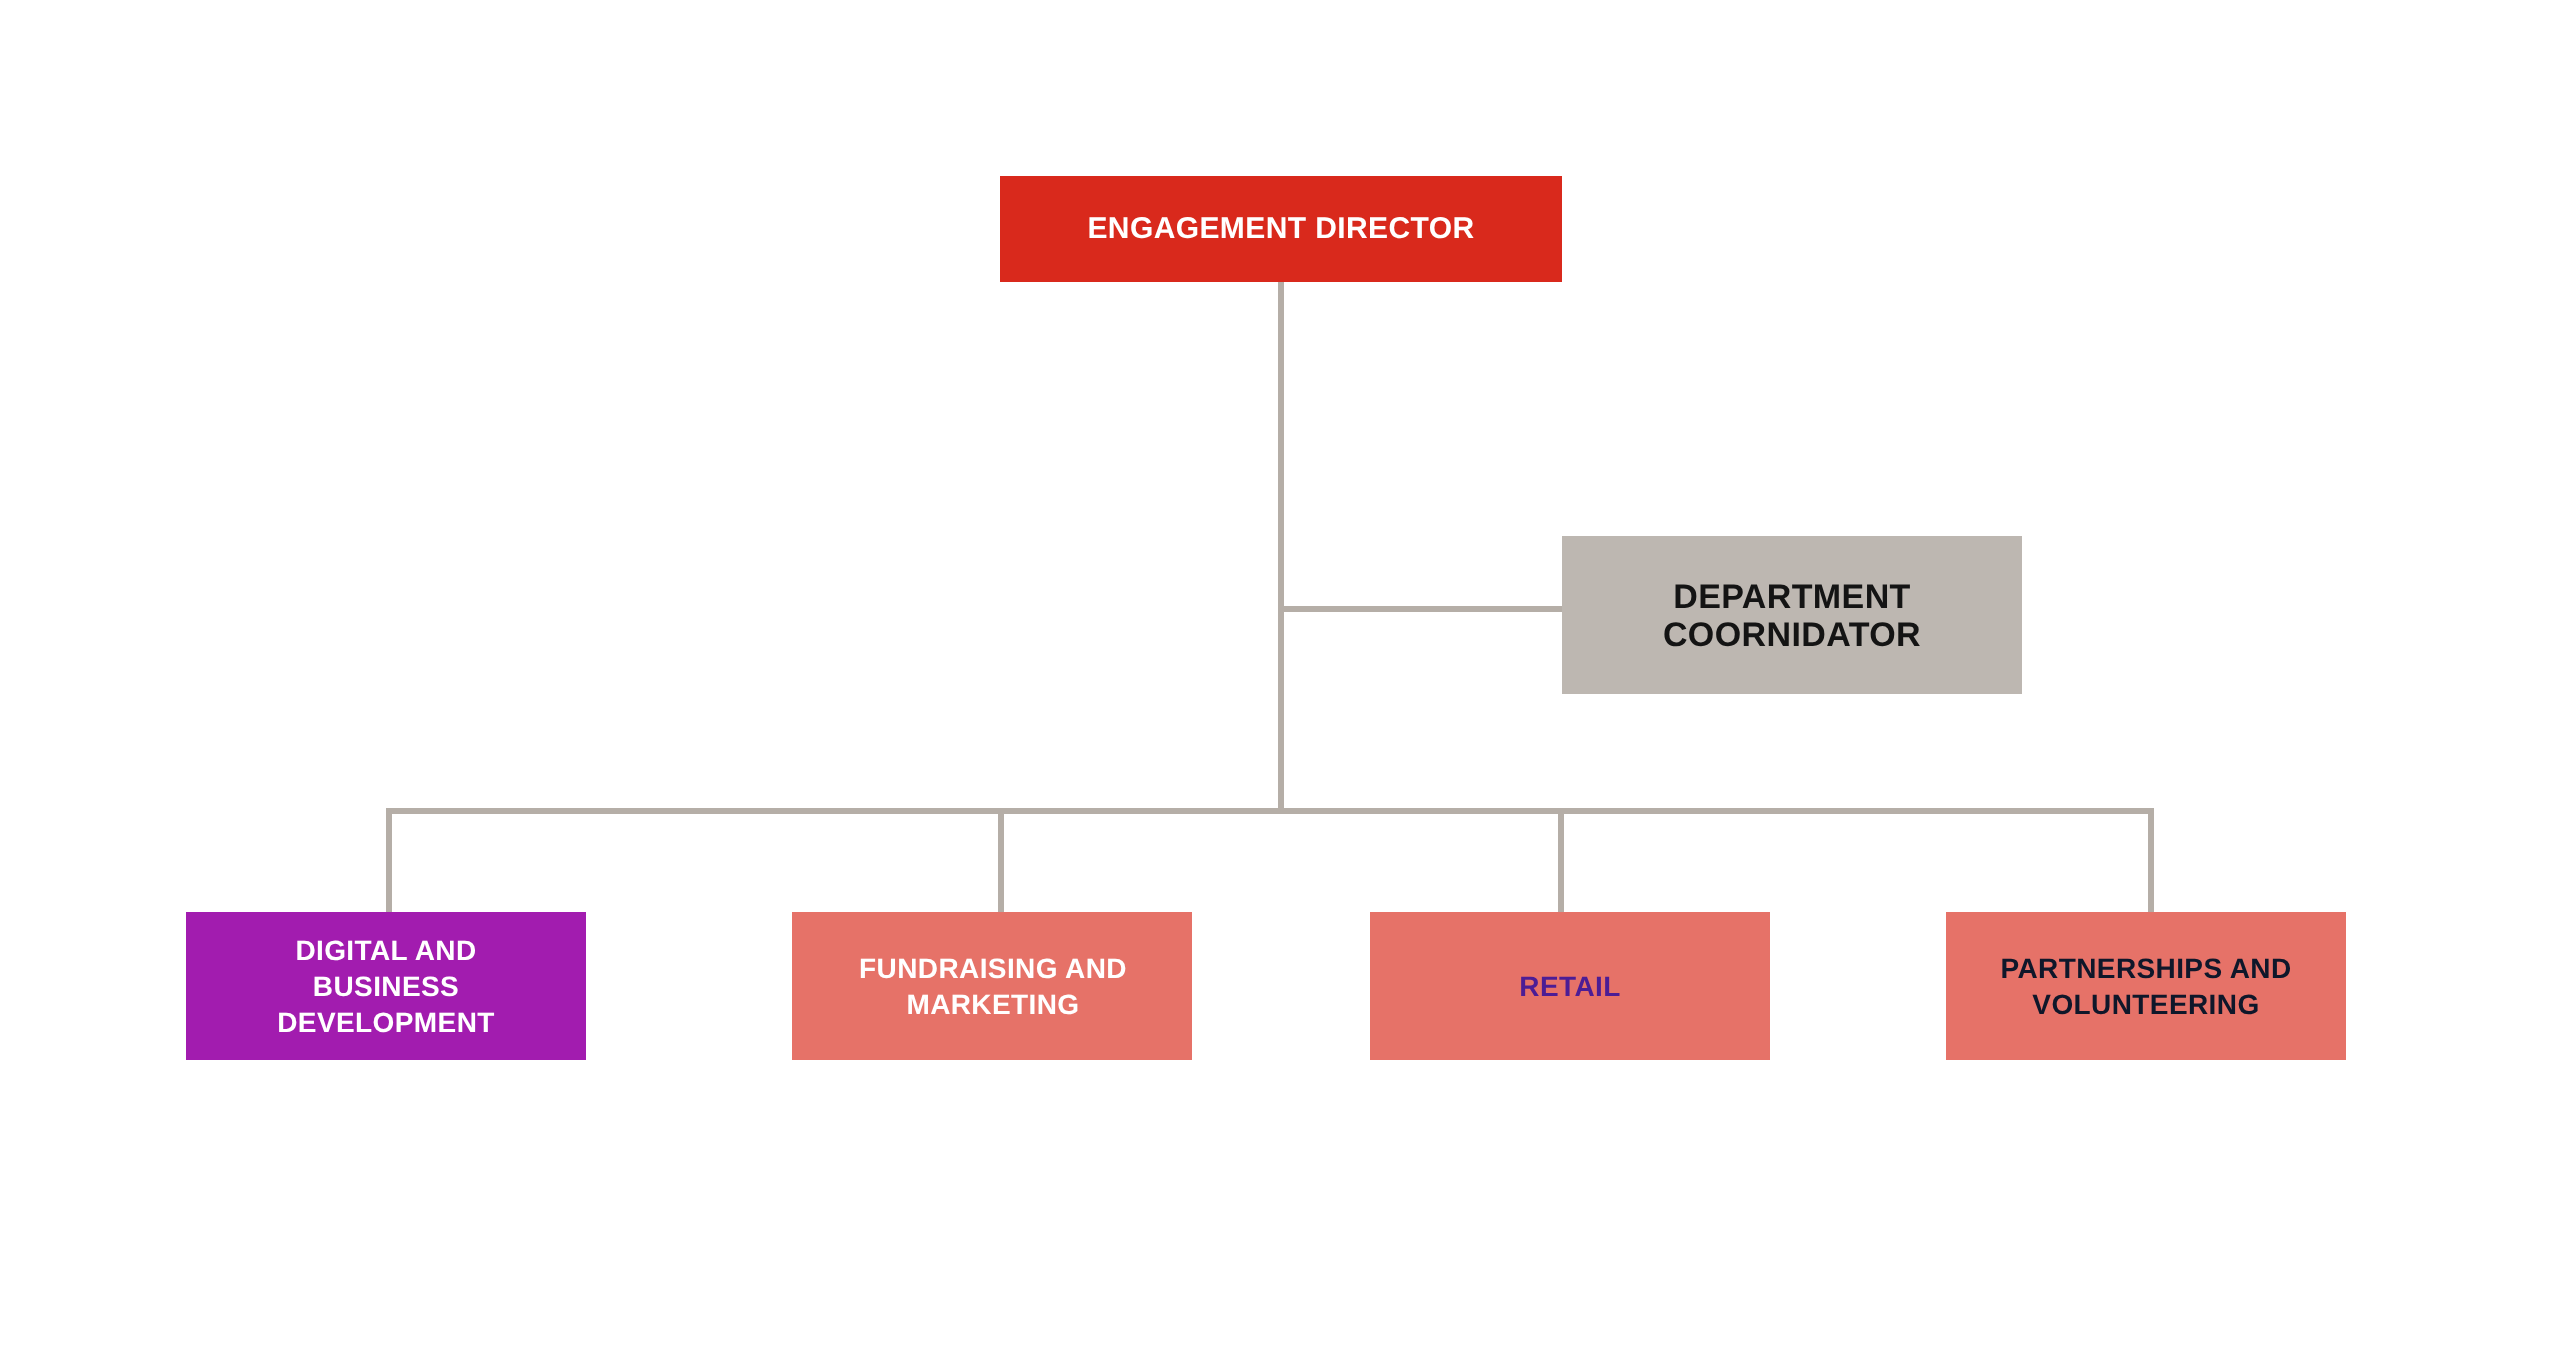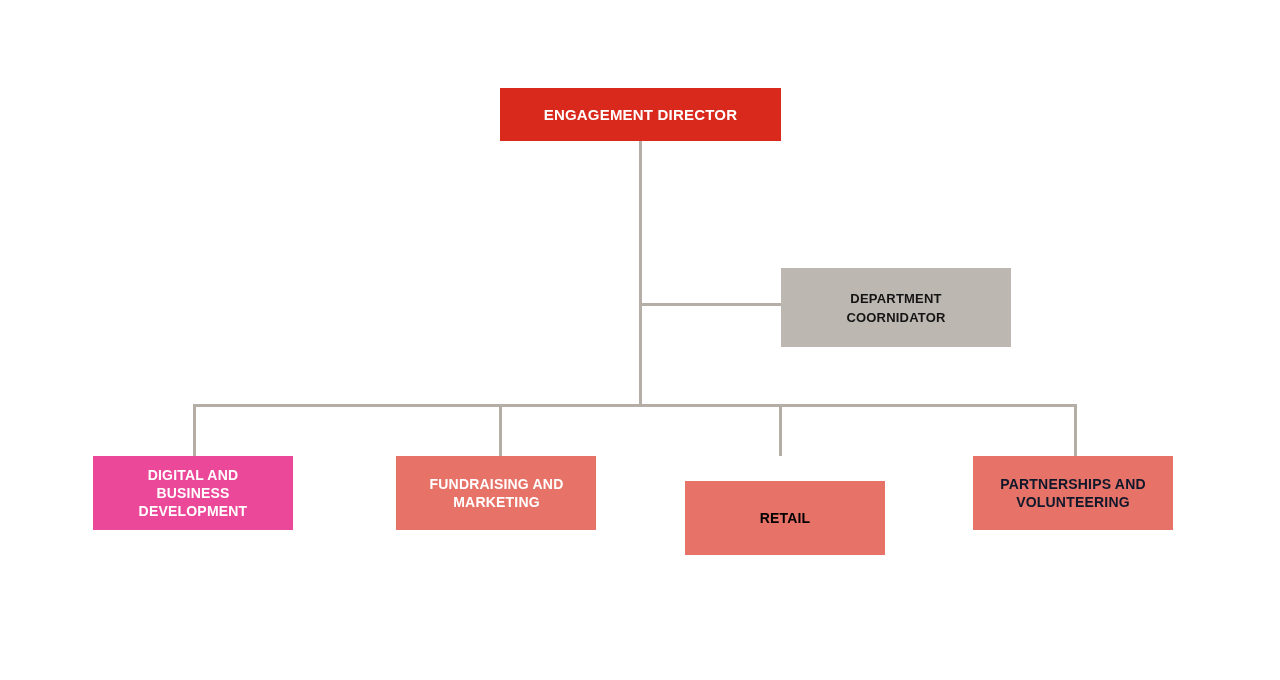--- a/index.html
+++ b/index.html
@@ -28,21 +28,21 @@
     display: inline-block;
   }
   .node-root {
     left: 500px; top: 88px;
     width: 281px; height: 53px;
     font-size: 15px;
   }
   .node-assistant {
     left: 781px; top: 268px;
     width: 230px; height: 79px;
-    font-size: 13px;
+    font-size: 17px;
     line-height: 19px;
   }
   .node-assistant .label { max-width: 140px; }
   .node-dept {
     top: 456px;
     width: 200px; height: 74px;
     font-size: 14px;
     line-height: 18px;
     padding: 0 19px;
   }
@@ -75,29 +75,29 @@
   <div class="connector conn-drop-3" style="background: rgb(181, 174, 167);"></div>
 
   <div class="node node-root" style="background: rgb(217, 41, 28); color: rgb(255, 255, 255);">
     <span class="label">ENGAGEMENT DIRECTOR</span>
   </div>
 
   <div class="node node-assistant" style="background: rgb(189, 183, 177); color: rgb(20, 20, 20);">
     <span class="label">DEPARTMENT COORNIDATOR</span>
   </div>
 
-  <div class="node node-dept node-dept-0" style="background: #ec4899; color: rgb(255, 255, 255);">
+  <div class="node node-dept node-dept-0" style="background: #a21caf; color: rgb(255, 255, 255);">
     <span class="label">DIGITAL AND BUSINESS DEVELOPMENT</span>
   </div>
 
   <div class="node node-dept node-dept-1" style="background: rgb(230, 114, 104); color: rgb(255, 255, 255); padding-left: 20px;">
     <span class="label">FUNDRAISING AND MARKETING</span>
   </div>
 
-  <div class="node node-dept node-dept-2" style="background: rgb(230, 114, 104); color: #000000; margin-top: 25px;">
+  <div class="node node-dept node-dept-2" style="background: rgb(230, 114, 104); color: #4c1d95;">
     <span class="label">RETAIL</span>
   </div>
 
   <div class="node node-dept node-dept-3" style="background: rgb(230, 114, 104); color: #0f172a;">
     <span class="label">PARTNERSHIPS AND VOLUNTEERING</span>
   </div>
 
 </div>
 
 </body></html>

